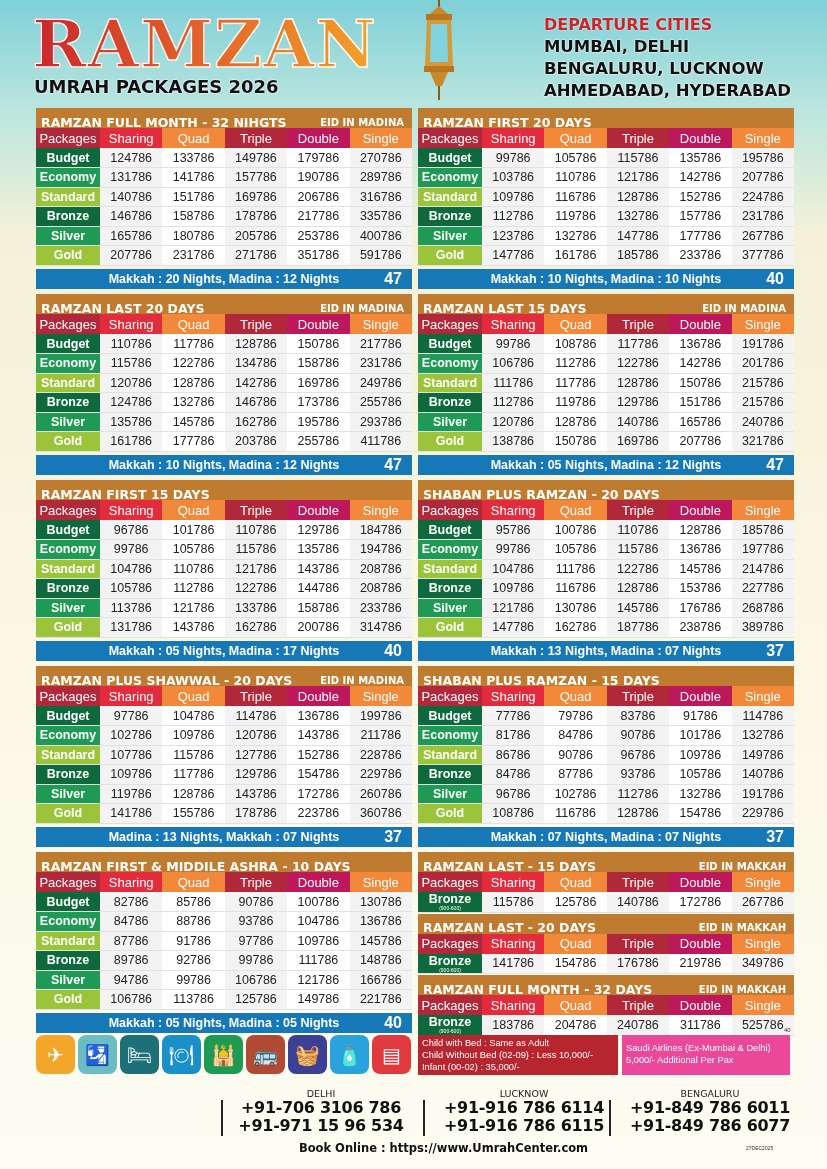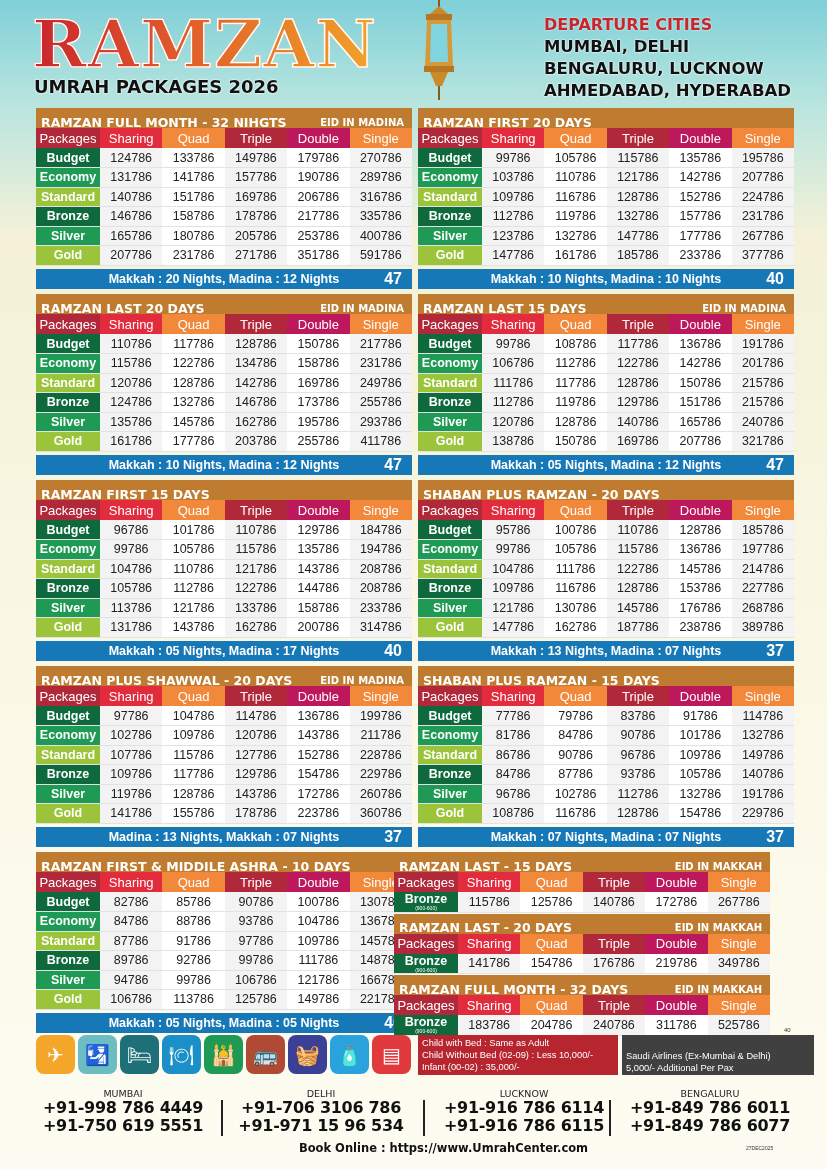--- a/index.html
+++ b/index.html
@@ -59,21 +59,21 @@
   .pfoot .num { position: absolute; right: 10px; font-size: 16px; }
 
   .bronze-sub { display: block; font-size: 5px; font-weight: normal; line-height: 5px; }
   td.bz { height: 20px; font-size: 12.5px; }
   .mini-title { margin-top: 1px; }
 
   .icons { position: absolute; left: 36px; top: 1035px; display: flex; gap: 3px; }
   .icon { width: 39px; height: 39px; border-radius: 8px; display: flex; align-items: center; justify-content: center; color: #fff; font-size: 20px; }
 
   .note-red { position: absolute; left: 418px; top: 1035px; width: 200px; height: 40px; background: #b7252f; color: #fff; font-size: 9.3px; line-height: 12px; padding: 2px 4px; }
-  .note-gold { position: absolute; left: 622px; top: 1035px; width: 192px; height: 40px; background: #404040; color: #fff; font-size: 9.3px; line-height: 12px; padding: 15px 4px; }
+  .note-gold { position: absolute; left: 622px; top: 1035px; width: 168px; height: 40px; background: #ec4899; color: #fff; font-size: 9.3px; line-height: 12px; padding: 7px 4px; }
   .tiny40 { position: absolute; left: 784px; top: 1027px; font-size: 6px; color: #333; }
 
   .contacts { position: absolute; top: 1088px; left: 0; width: 827px; height: 60px; }
   .city { position: absolute; text-align: center; width: 190px; }
   .city .cn { font-family: "DejaVu Sans", sans-serif; font-size: 9.5px; color: #222; }
   .city .ph { font-family: "DejaVu Sans", sans-serif; font-size: 16px; font-weight: bold; color: #111; line-height: 18px; letter-spacing: -0.3px; }
   .divider { position: absolute; top: 1100px; width: 2px; height: 36px; background: #222; }
   .book { position: absolute; top: 1141px; left: 0; width: 827px; text-align: center; font-family: "DejaVu Sans", sans-serif; font-weight: bold; font-size: 11.5px; color: #111; margin-left: 30px; }
   .code { position: absolute; top: 1145px; left: 746px; font-size: 5px; color: #333; }
 </style>
@@ -745,21 +745,21 @@
           </tr>
         </tbody>
     </table>
     <div class="pfoot">
       <span class="ft">Makkah : 05 Nights, Madina : 05 Nights</span>
       <span class="num">40</span>
     </div>
   </div>
   </div>
 
-<div id="mini" class="panel" style="left:394px; top:852px;">
+<div id="mini" class="panel" style="left:418px; top:852px;">
     <div class="ptitle">
       <span>RAMZAN LAST - 15 DAYS</span>
       <span class="eid">EID IN MAKKAH</span>
     </div>
     <table>
       <tbody>
         <tr>
           <th class="c0">Packages</th>
           <th class="c1">Sharing</th>
           <th class="c2">Quad</th>
@@ -844,25 +844,20 @@
   <div>Child with Bed : Same as Adult</div>
   <div>Child Without Bed (02-09) : Less 10,000/-</div>
   <div>Infant (00-02) : 35,000/-</div>
 </div>
 <div class="note-gold">
   <div>Saudi Airlines (Ex-Mumbai &amp; Delhi)</div>
   <div>5,000/- Additional Per Pax</div>
 </div>
 
 <div class="contacts">
-  <div class="city" style="left:28px;">
-    <div class="cn">MUMBAI</div>
-    <div class="ph">+91-998 786 4449</div>
-    <div class="ph">+91-750  619  5551</div>
-  </div>
   <div class="city" style="left:226px;">
     <div class="cn">DELHI</div>
     <div class="ph">+91-706 3106 786</div>
     <div class="ph">+91-971 15 96 534</div>
   </div>
   <div class="city" style="left:429px;">
     <div class="cn">LUCKNOW</div>
     <div class="ph">+91-916 786 6114</div>
     <div class="ph">+91-916 786 6115</div>
   </div>

